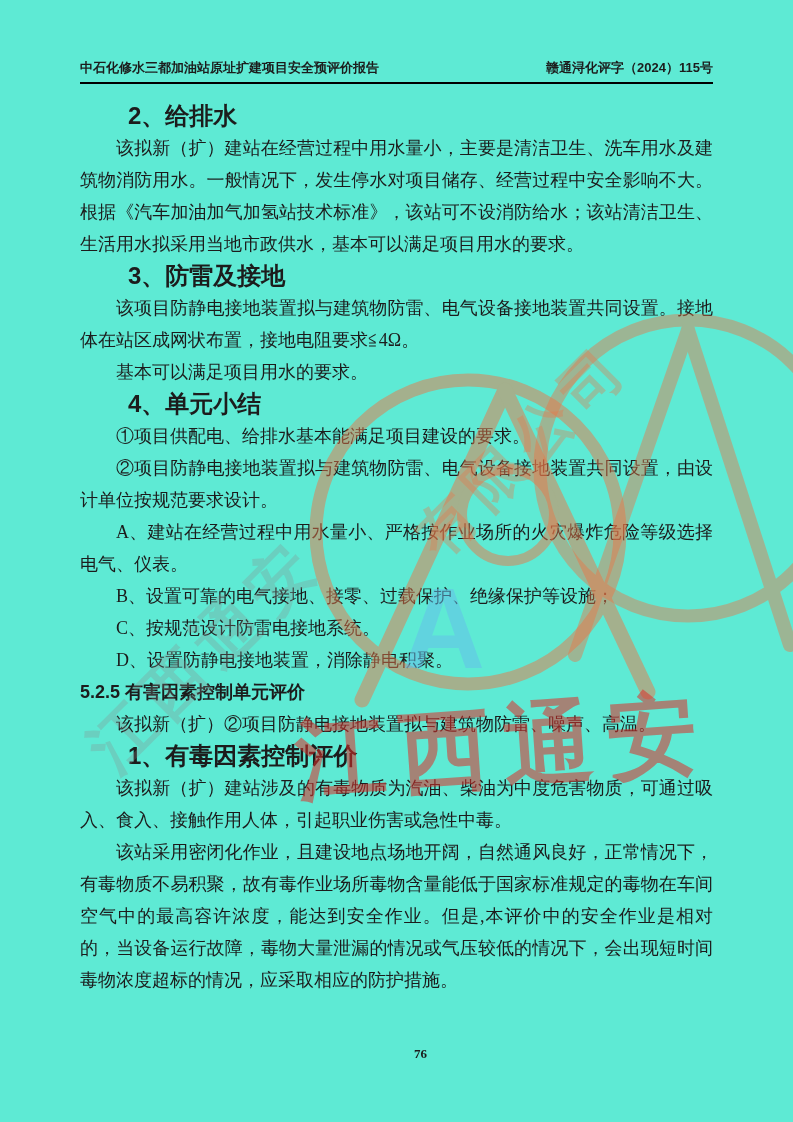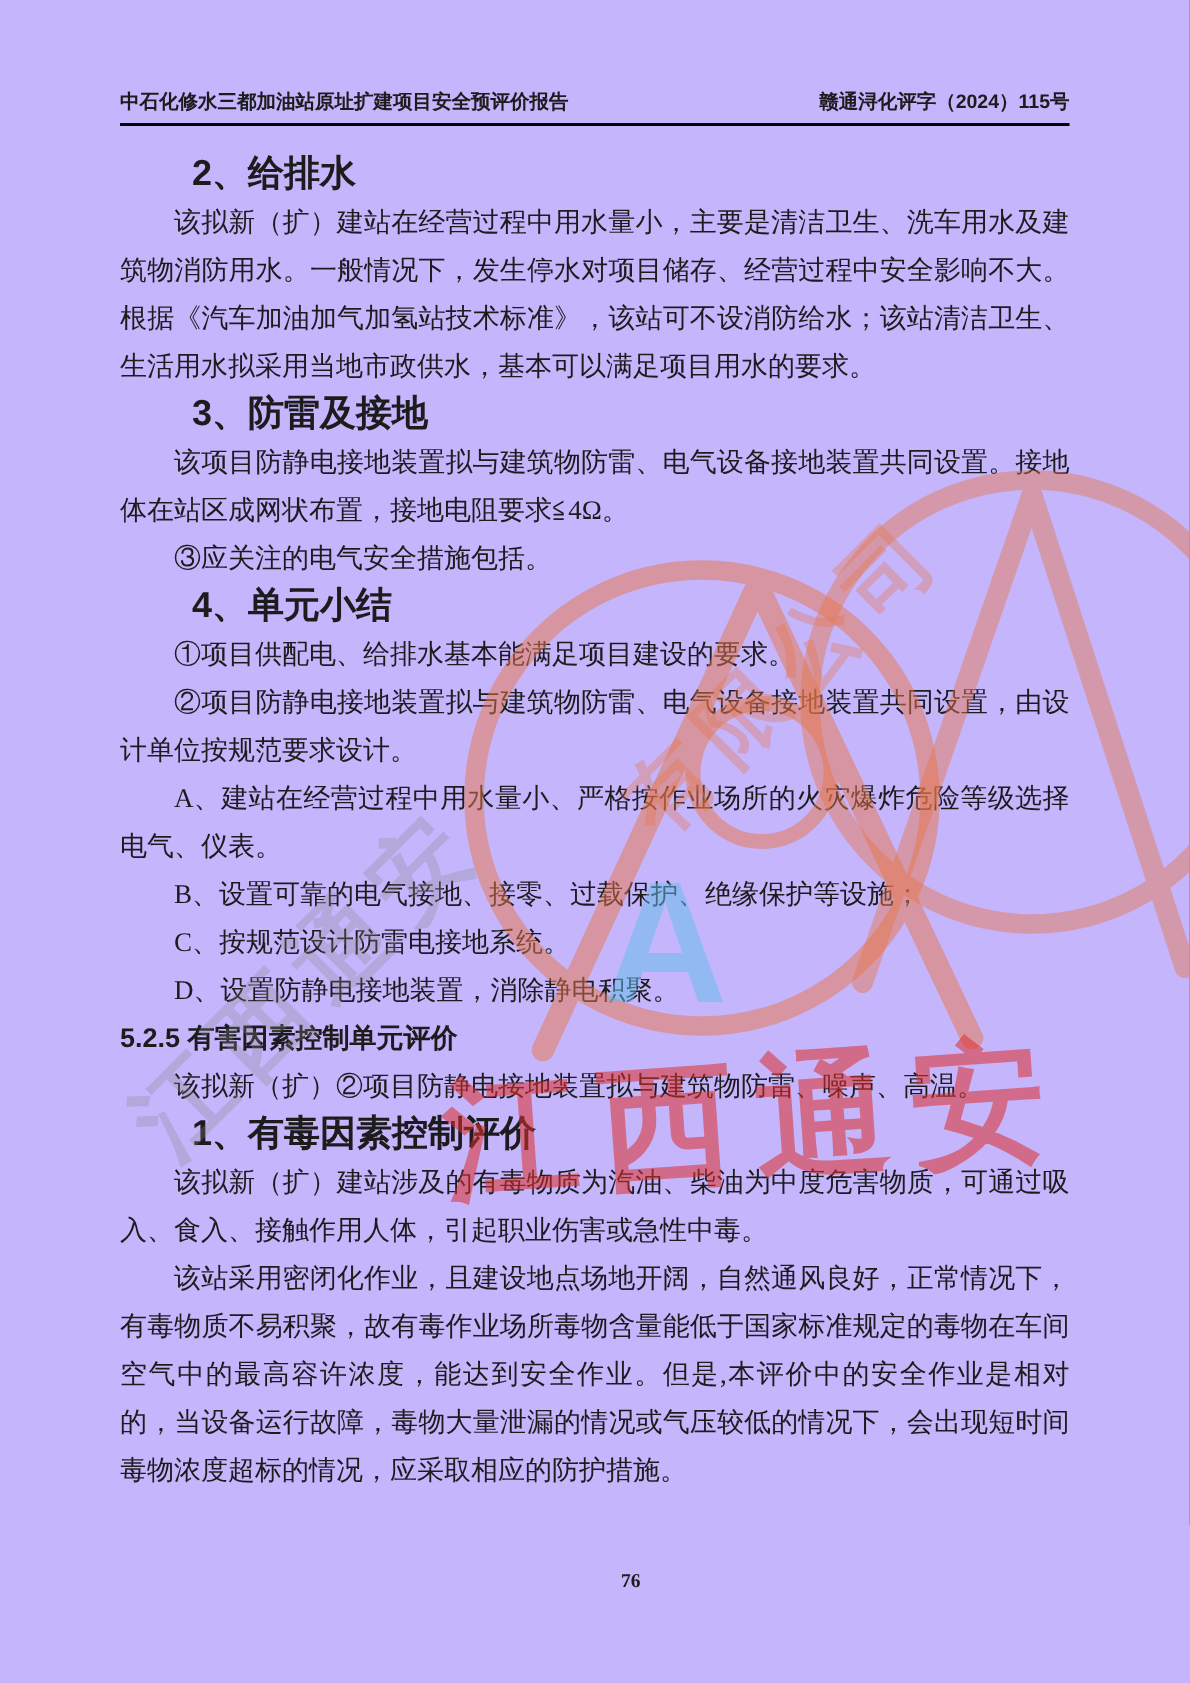--- a/index.html
+++ b/index.html
@@ -1,20 +1,20 @@
 <!DOCTYPE html>
 <html><head>
 <meta charset="utf-8">
 <style>
   html,body{margin:0;padding:0;background:#888;}
   .page{
     position:relative;
     width:793px;height:1122px;
     margin:0 auto;
-    background:#c4b5fd;
+    background:#5eead4;
     overflow:hidden;
     font-family:"Liberation Serif","DejaVu Serif",serif;
     color:#1c1c1c;
   }
   .inner{position:relative;z-index:1;padding:60px 80px 0 80px;}
   .hdr{
     display:flex;justify-content:space-between;align-items:flex-end;
     font-family:"Liberation Sans","DejaVu Sans",sans-serif;
     font-weight:bold;font-size:13px;line-height:1.3;
     border-bottom:2px solid #000;padding-bottom:5px;
@@ -47,21 +47,21 @@
       <span class="left">中石化修水三都加油站原址扩建项目安全预评价报告</span>
       <span class="right">赣通浔化评字（2024）115号</span>
     </div>
 
     <div class="docbody">
 
     <div class="blk h3">2、给排水</div>
         <div class="blk para">该拟新（扩）建站在经营过程中用水量小，主要是清洁卫生、洗车用水及建筑物消防用水。一般情况下，发生停水对项目储存、经营过程中安全影响不大。根据《汽车加油加气加氢站技术标准》，该站可不设消防给水；该站清洁卫生、生活用水拟采用当地市政供水，基本可以满足项目用水的要求。</div>
         <div class="blk h3">3、防雷及接地</div>
         <div class="blk para">该项目防静电接地装置拟与建筑物防雷、电气设备接地装置共同设置。接地体在站区成网状布置，接地电阻要求≦4Ω。</div>
-        <div class="blk para">③应关注的电气安全措施包括。</div>
+        <div class="blk para">基本可以满足项目用水的要求。</div>
         <div class="blk h3">4、单元小结</div>
         <div class="blk para">①项目供配电、给排水基本能满足项目建设的要求。</div>
         <div class="blk para">②项目防静电接地装置拟与建筑物防雷、电气设备接地装置共同设置，由设计单位按规范要求设计。</div>
         <div class="blk para">A、建站在经营过程中用水量小、严格按作业场所的火灾爆炸危险等级选择电气、仪表。</div>
         <div class="blk para">B、设置可靠的电气接地、接零、过载保护、绝缘保护等设施；</div>
         <div class="blk para">C、按规范设计防雷电接地系统。</div>
         <div class="blk para">D、设置防静电接地装置，消除静电积聚。</div>
         <div class="blk h2">5.2.5 有害因素控制单元评价</div>
         <div class="blk para">该拟新（扩）②项目防静电接地装置拟与建筑物防雷、噪声、高温。</div>
         <div class="blk h3">1、有毒因素控制评价</div>

